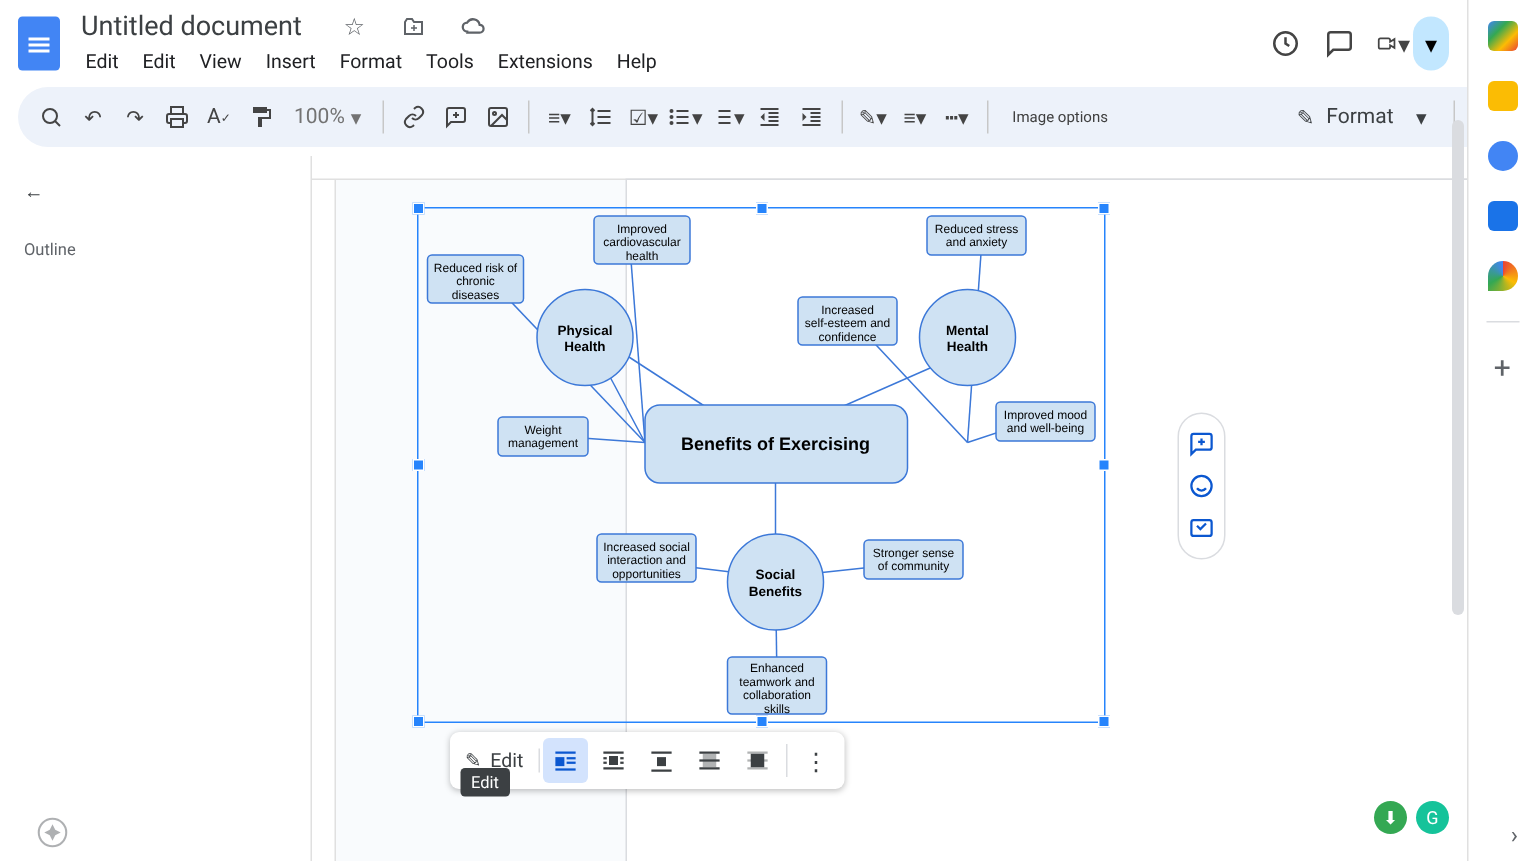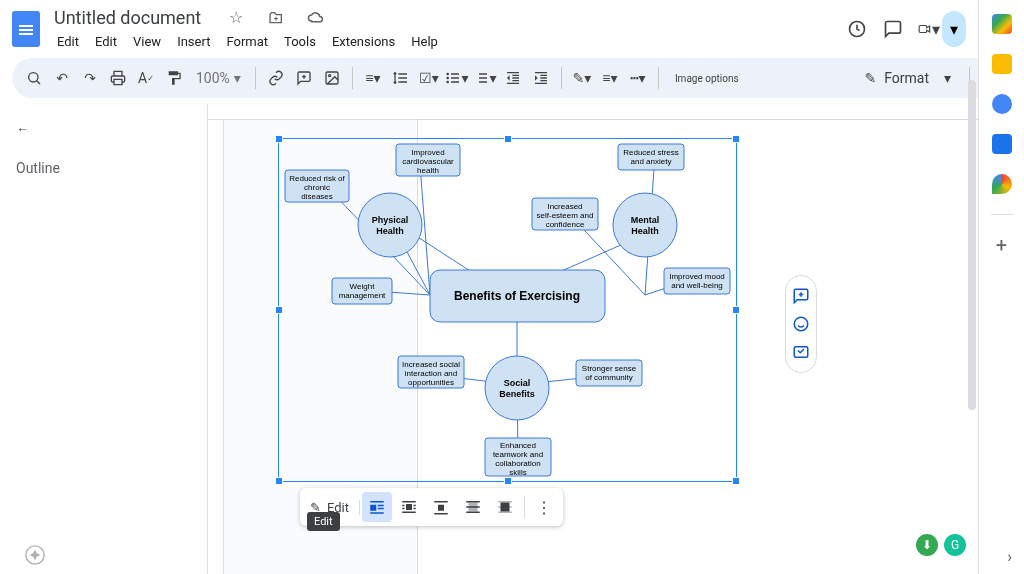--- a/index.html
+++ b/index.html
@@ -20,21 +20,21 @@
 .avatar { width: 32px; height: 32px; border-radius: 50%; background: #c5221f; color: #fff; display: flex; align-items: center; justify-content: center; font-weight: 500; }
 .toolbar { display: flex; align-items: center; gap: 4px; padding: 5px 10px; background:#edf2fa; border-radius:24px; margin:6px 12px; height:40px;}
 .tb-btn { width: 24px; height: 24px; color: #444; cursor: pointer; display:flex; align-items:center; justify-content:center; border-radius:4px; font-size:14px;}
 .tb-sep { width: 1px; height: 22px; background: #c7c7c7; margin: 0 4px; }
 .zoom { font-size: 14px; color: #737373; padding: 4px 6px; display:flex; align-items:center; gap:4px;}
 .image-options{ font-size:10px; color:#404040; padding:4px 8px; cursor:pointer;}
 .mode-pill { display:flex; align-items:center; gap:8px; font-size:14px; color:#3c4043; padding:6px 10px; margin-left:auto; cursor:pointer;}
 .main { display: flex; height: calc(100% - 92px); }
 .outline-panel { width: 208px; border-right: 1px solid #e0e0e0; padding: 16px; font-size: 13px; color: #5f6368; }
 .outline-back{ width:24px; height:24px; color:#3c4043; margin-bottom:16px; cursor:pointer;}
-.outline-title{ font-size:14px; color:#5f6368; margin-bottom:0;}
+.outline-title{ font-size:11px; color:#5f6368; margin-bottom:0;}
 .outline-hint{ font-style:italic; font-size:12px; color:#5f6368; line-height:1.5;}
 .doc-area { flex: 1; background: #f9fbfd; position: relative; overflow:hidden;}
 .ruler-h{ position:absolute; top:0; left:0; right:0; height:16px; background:#fff; border-bottom:1px solid #e0e0e0;}
 .ruler-v{ position:absolute; top:16px; left:0; width:16px; bottom:0; background:#fff; border-right:1px solid #e0e0e0;}
 .page { position:absolute; top:16px; left:210px; width:590px; height:800px; background:#fff; box-shadow:0 0 0 1px #dadce0;}
 .canvas-wrap{ position:absolute; left:280px; top:140px; width:455px; height:340px;}
 .sel-border{ position:absolute; inset:-2px; border:1px solid #2684fc;}
 .handle{ position:absolute; width:8px; height:8px; background:#2684fc; border:1px solid #fff;}
 .h-nw{top:-5px;left:-5px}.h-n{top:-5px;left:50%;margin-left:-4px}.h-ne{top:-5px;right:-5px}
 .h-w{top:50%;left:-5px;margin-top:-4px}.h-e{top:50%;right:-5px;margin-top:-4px}

